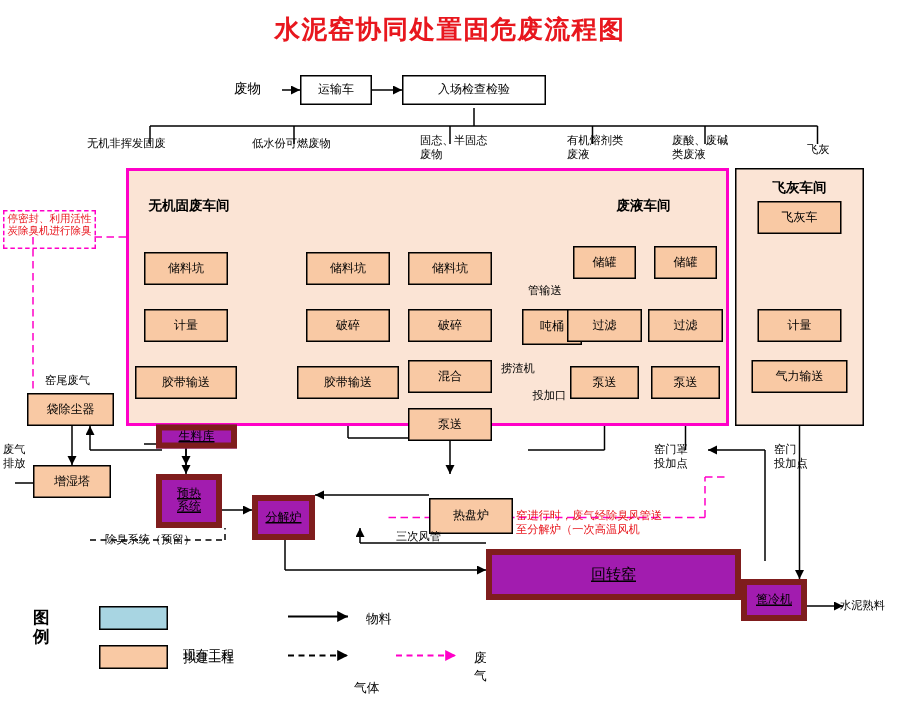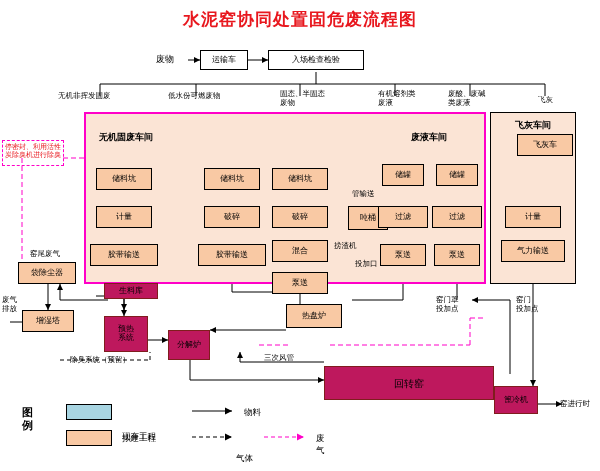--- a/index.html
+++ b/index.html
@@ -16,21 +16,21 @@
     color:#e8171e;font-size:17px;font-weight:bold;letter-spacing:1px;
   }
   .box{
     position:absolute;box-sizing:border-box;
     display:flex;align-items:center;justify-content:center;
     text-align:center;line-height:1.1;
     font-size:8px;color:#000;
   }
   .white{background:#ffffff;border:1px solid #000;}
   .orange{background:#f9c9a4;border:1px solid #000;}
-  .blue{background:#be185d;border:1px solid #7f1d1d;}
+  .blue{background:#a21caf;border:4px solid #7f1d1d;text-decoration:underline;}
   .plain{background:transparent;border:none;}
   .group{position:absolute;box-sizing:border-box;background:#fbe6d4;}
   .g-pink{border:2px solid #ff00c8;background:#fbe4d5;}
   .g-black{border:1px solid #000;background:#fbe4d5;}
   .lbl{position:absolute;font-size:7.5px;color:#000;line-height:1.15;}
   .lbl.red{color:#e8171e;}
   .dashbox{
     position:absolute;box-sizing:border-box;border:1px dashed #ff00c8;
     color:#e8171e;font-size:7px;line-height:1.2;padding:2px;
   }
@@ -189,49 +189,51 @@
   <div class="box orange" style="left:272px;top:272px;width:56px;height:22px;">泵送</div>
   <div class="box orange" style="left:348px;top:206px;width:40px;height:24px;">吨桶</div>
 
   <div class="box orange" style="left:382px;top:164px;width:42px;height:22px;">储罐</div>
   <div class="box orange" style="left:436px;top:164px;width:42px;height:22px;">储罐</div>
   <div class="box orange" style="left:378px;top:206px;width:50px;height:22px;">过滤</div>
   <div class="box orange" style="left:432px;top:206px;width:50px;height:22px;">过滤</div>
   <div class="box orange" style="left:380px;top:244px;width:46px;height:22px;">泵送</div>
   <div class="box orange" style="left:434px;top:244px;width:46px;height:22px;">泵送</div>
 
-  <div class="box orange" style="left:505px;top:134px;width:56px;height:22px;margin-left:12px;">飞灰车</div>
+  <div class="box orange" style="left:505px;top:134px;width:56px;height:22px;">飞灰车</div>
   <div class="box orange" style="left:505px;top:206px;width:56px;height:22px;">计量</div>
   <div class="box orange" style="left:501px;top:240px;width:64px;height:22px;">气力输送</div>
 
   <div class="box orange" style="left:18px;top:262px;width:58px;height:22px;">袋除尘器</div>
   <div class="box orange" style="left:22px;top:310px;width:52px;height:22px;">增湿塔</div>
   <div class="box blue" style="left:104px;top:283px;width:54px;height:16px;font-size:8px;">生料库</div>
   <div class="box blue" style="left:104px;top:316px;width:44px;height:36px;white-space:pre;">预热
 系统</div>
   <div class="box blue" style="left:168px;top:330px;width:42px;height:30px;">分解炉</div>
-  <div class="box orange" style="left:286px;top:304px;width:56px;height:24px;">热盘炉</div>
+  <div class="box orange" style="left:286px;top:332px;width:56px;height:24px;">热盘炉</div>
   <div class="box blue" style="left:324px;top:366px;width:170px;height:34px;font-size:10px;">回转窑</div>
   <div class="box blue" style="left:494px;top:386px;width:44px;height:28px;">篦冷机</div>
 
   <div class="dashbox" style="left:2px;top:140px;width:62px;height:26px;white-space:pre;">停密封、利用活性
 炭除臭机进行除臭</div>
   <div class="lbl" style="left:30px;top:250px;">窑尾废气</div>
   <div class="lbl" style="left:2px;top:296px;white-space:pre;">废气
 排放</div>
   <div class="lbl" style="left:22px;top:356px;margin-left:48px;">除臭系统（预留）</div>
   <div class="lbl" style="left:334px;top:242px;">捞渣机</div>
   <div class="lbl" style="left:340px;top:260px;margin-left:15px;">投加口</div>
   <div class="lbl" style="left:352px;top:190px;">管输送</div>
   <div class="lbl" style="left:436px;top:296px;white-space:pre;">窑门罩
 投加点</div>
   <div class="lbl" style="left:516px;top:296px;white-space:pre;">窑门
 投加点</div>
   <div class="lbl" style="left:264px;top:354px;">三次风管</div>
-  <div class="lbl" style="left:560px;top:400px;">窑进行时</div>
+  <div class="lbl red" style="left:344px;top:340px;white-space:pre;">窑进行时，废气经除臭风管送
+至分解炉（一次高温风机</div>
+  <div class="lbl" style="left:560px;top:400px;">水泥熟料</div>
 
   <div class="legend">
     <div class="lg-title" style="white-space:pre;">图
 例</div>
 
     <div class="sw" style="left:44px;top:6px;background:#a8d5e2;"></div>
     <div class="lgtxt" style="left:100px;top:9px;margin-top:24px;">现有工程</div>
 
     <div class="sw" style="left:44px;top:32px;background:#f9c9a4;"></div>
     <div class="lgtxt" style="left:100px;top:35px;">拟建工程</div>

